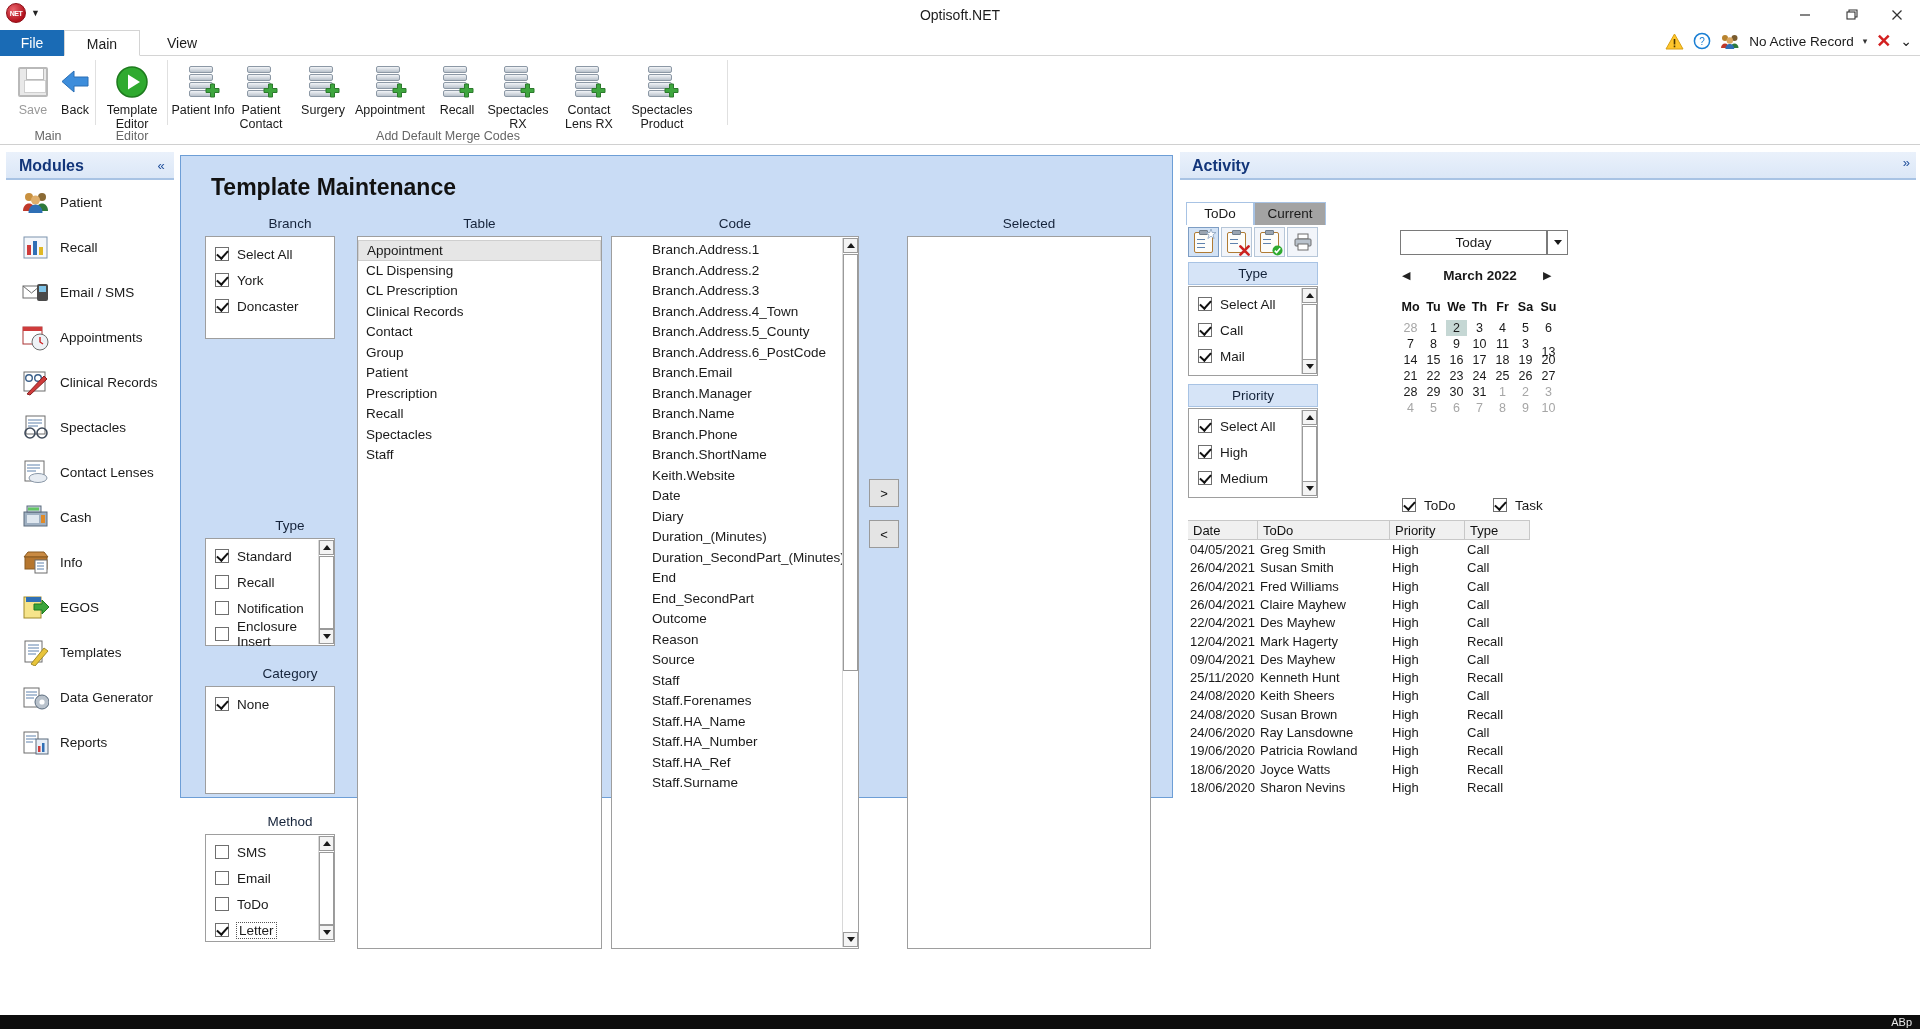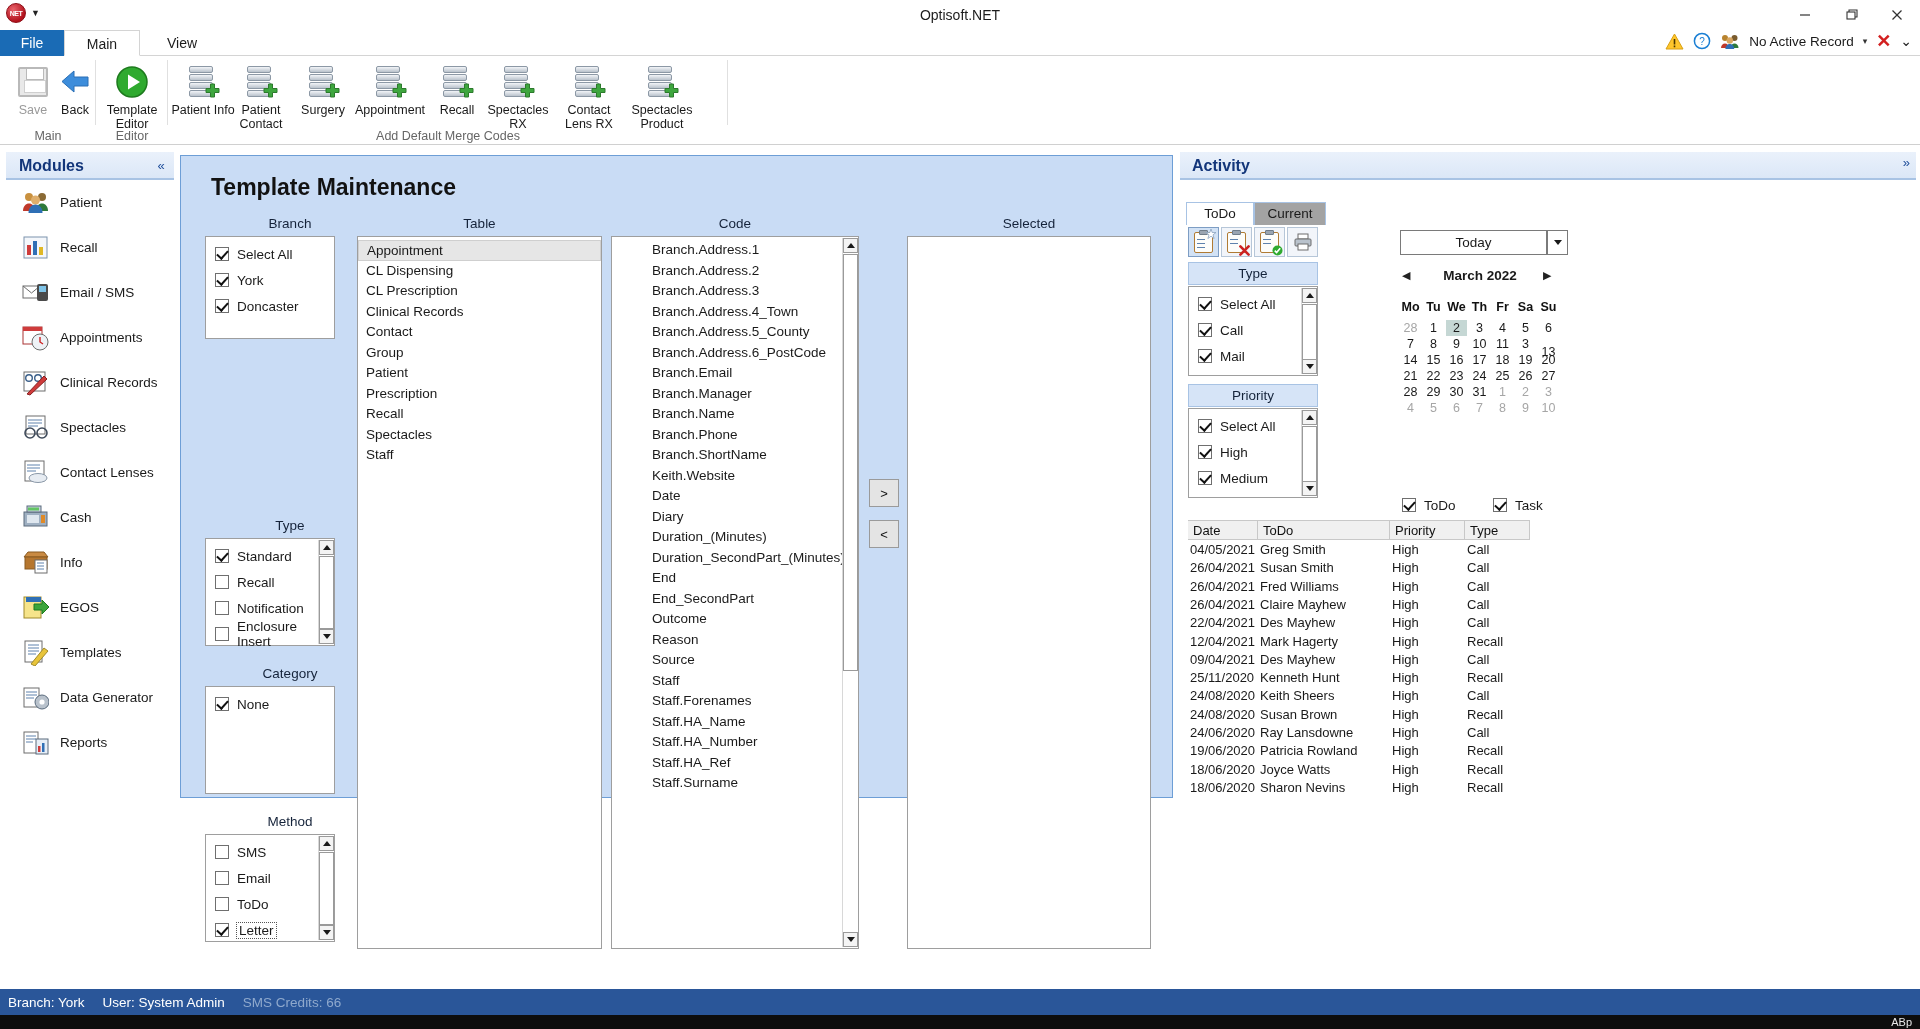--- a/index.html
+++ b/index.html
@@ -1001,23 +1001,18 @@
         <div class="grow" style="left: 8px; top: 626.9px; width: 342px;">
           <span class="gcell" style="left: 2px; width: 70px;">18/06/2020</span>
           <span class="gcell" style="left: 72px; width: 132px;">Sharon Nevins</span>
           <span class="gcell" style="left: 204px; width: 75px;">High</span>
           <span class="gcell" style="left: 279px; width: 65px;">Recall</span>
         </div>
       </div>
 
   </div>
 
-  <div class="statusbar">
-    <span>Branch: York</span>
-    <span>User: System Admin</span>
-    <span class="dim">SMS Credits: 66</span>
-  </div>
   <div class="taskbar">
     <div class="tb-right">
       <span>ABp</span>
     </div>
   </div>
 </div>
 
 </body></html>

